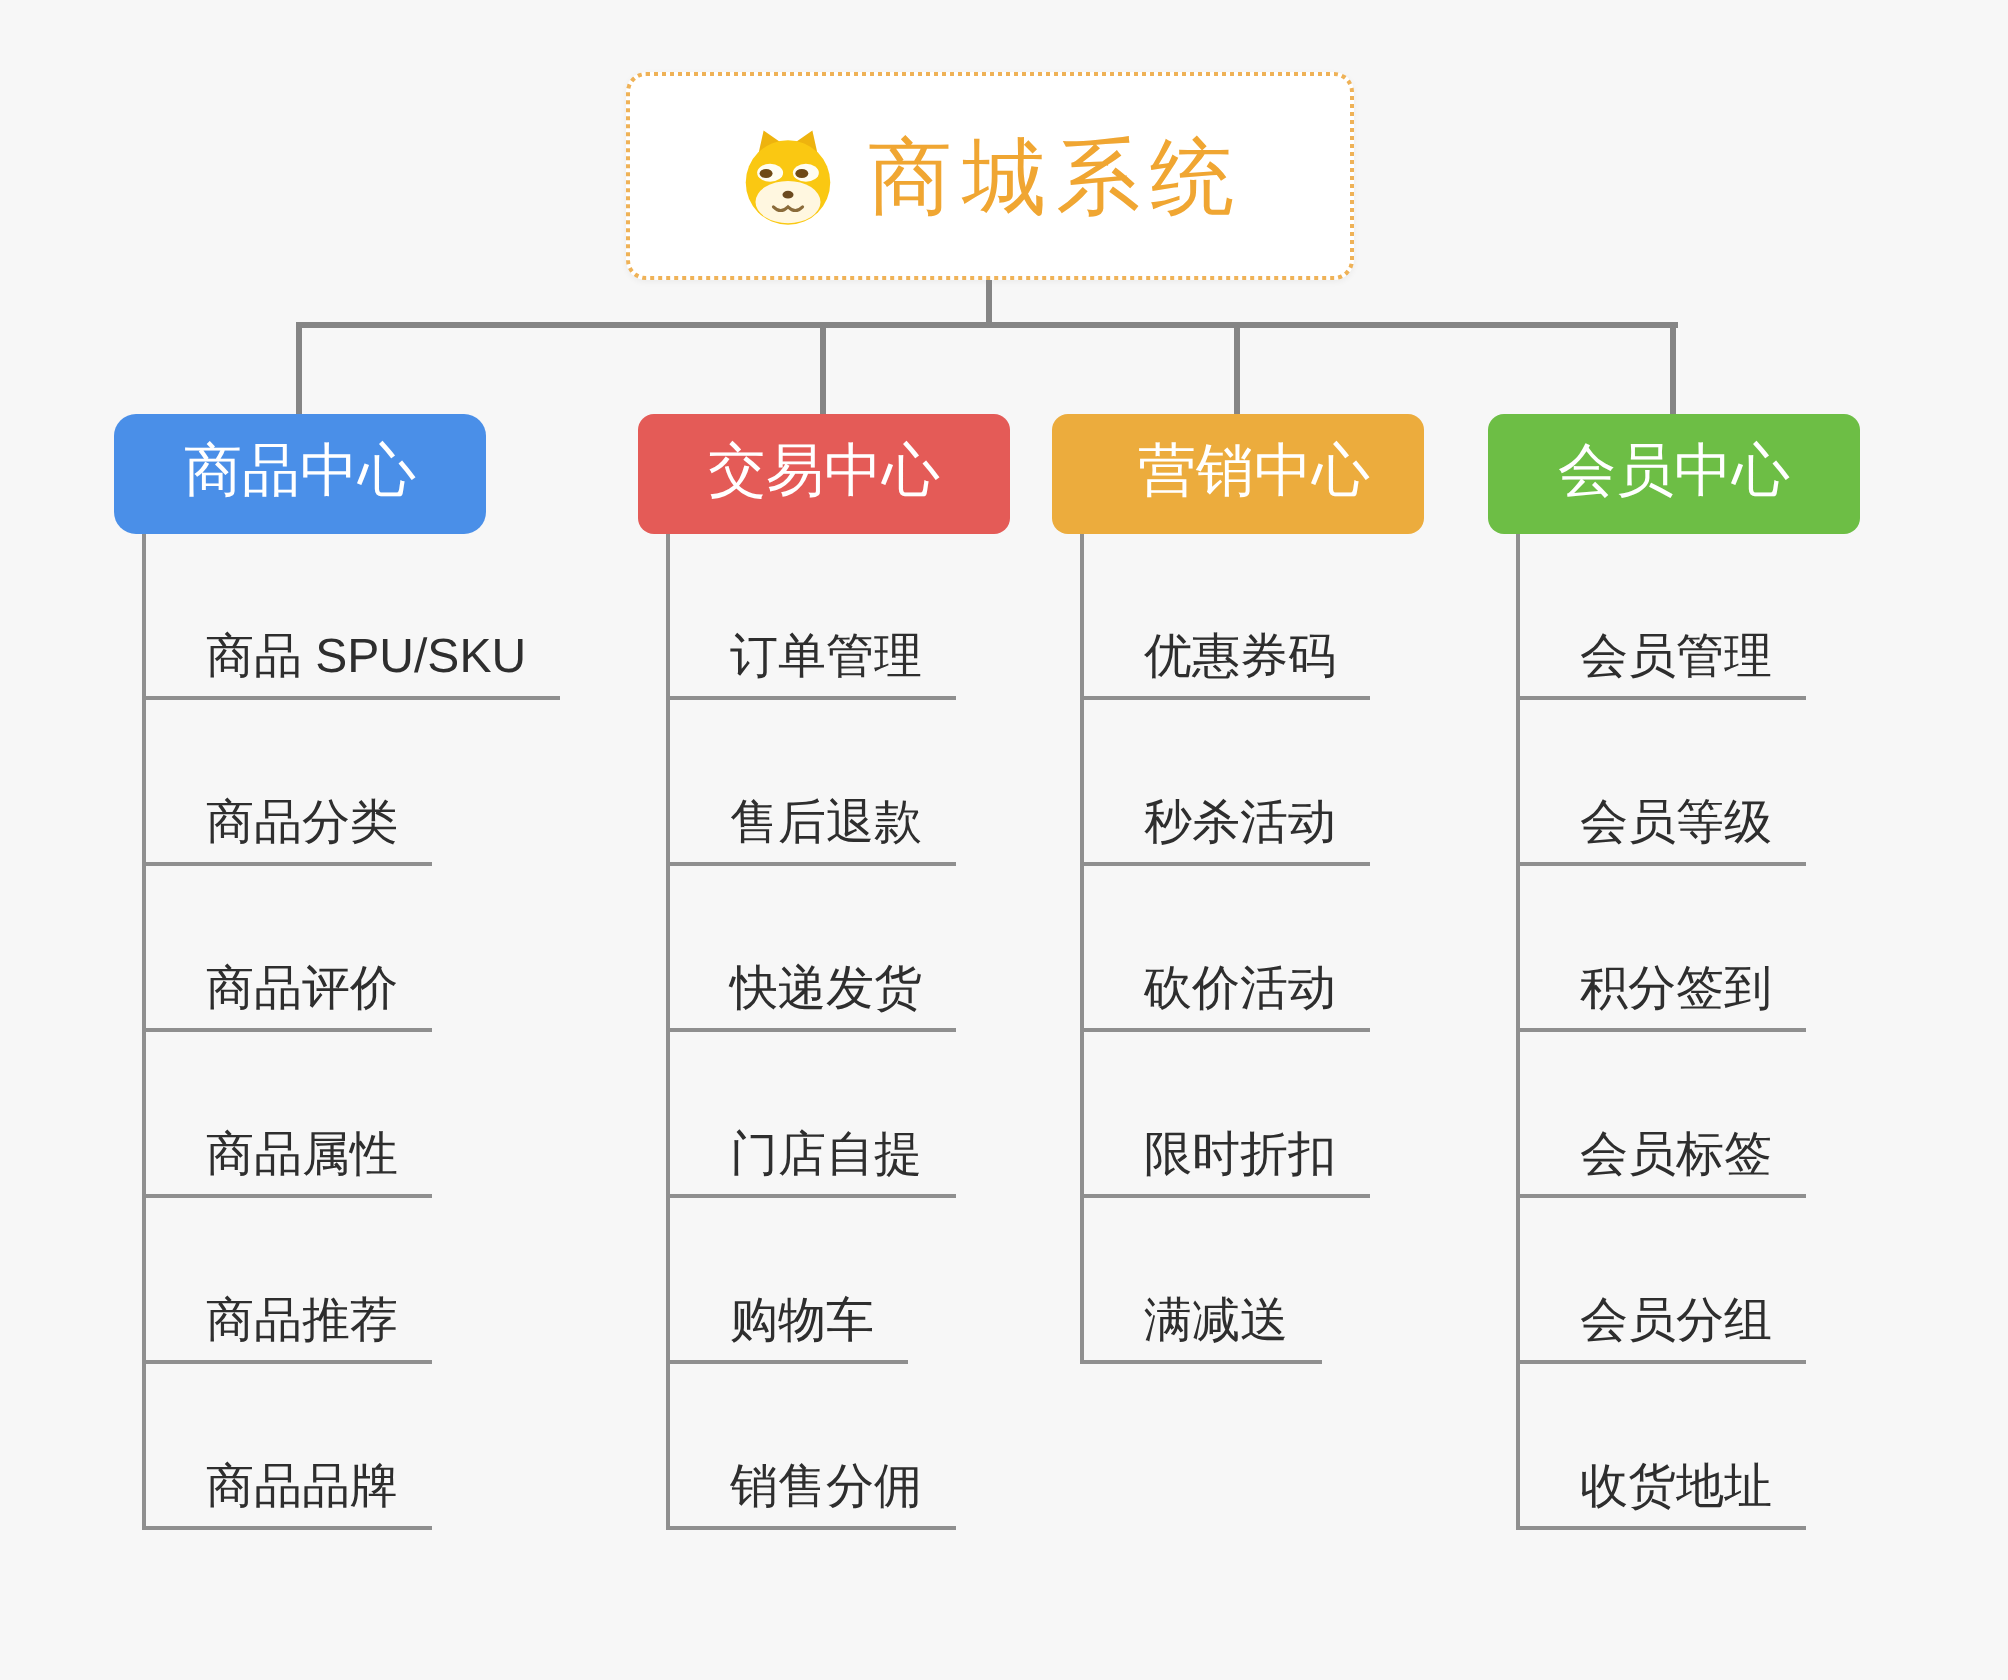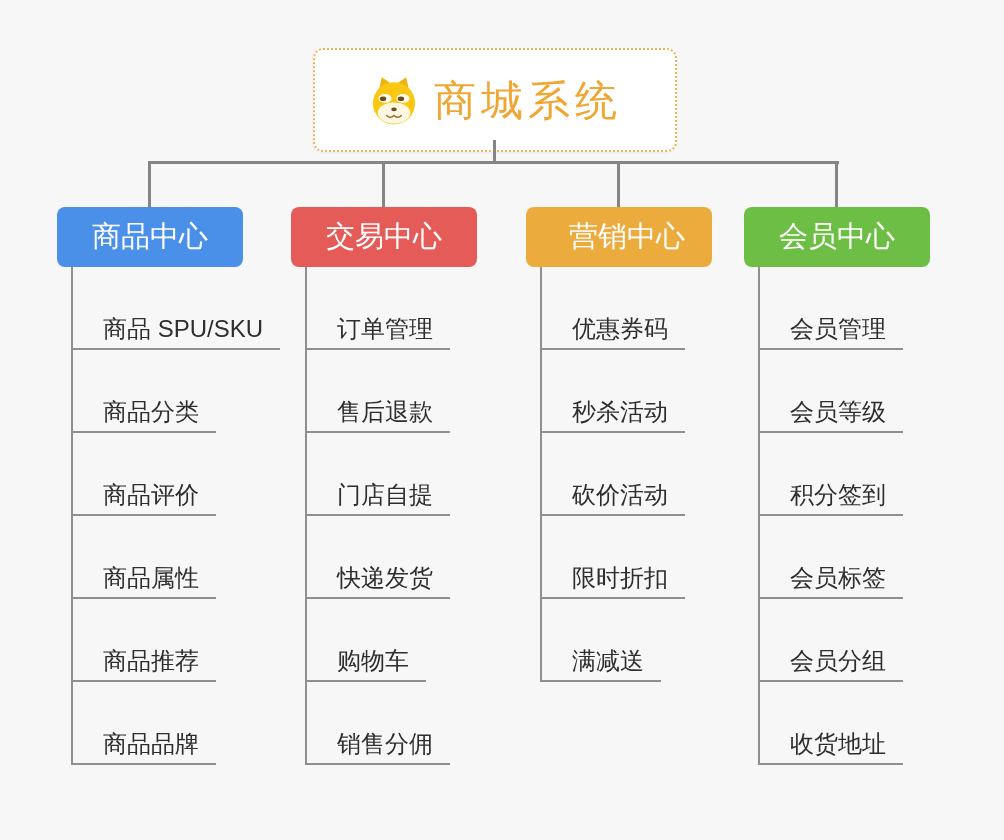--- a/index.html
+++ b/index.html
@@ -11,21 +11,21 @@
   body{font-family:"Liberation Sans","DejaVu Sans",sans-serif;}
   .canvas{
     position:relative;
     width:1004px;height:840px;
     background:#f7f7f7;
     overflow:hidden;
   }
 
   
   .root-node{
-    position:absolute;left:313px;top:48px;
+    position:absolute;left:313px;top:36px;
     width:364px;height:104px;
     background:#ffffff;
     border:2px dotted #efb257;
     border-radius:10px;
     box-shadow:0 1px 3px rgba(0,0,0,0.05);
     display:flex;align-items:center;justify-content:center;
     gap:14px;
   }
   .root-title{
     font-size:42px;
@@ -48,21 +48,21 @@
     width:691px;height:3px;background:var(--conn);
   }
   .branch .drop{
     position:absolute;left:91px;top:-46px;
     width:3px;height:46px;background:var(--conn);
   }
 
   
   .branch{position:absolute;top:207px;}
   .branch.col1{left:57px;}
-  .branch.col2{left:291px;}
+  .branch.col2{left:319px;}
   .branch.col3{left:526px;}
   .branch.col4{left:744px;}
 
   .branch-node{
     position:relative;
     width:186px;height:60px;
     border-radius:8px;
     display:flex;align-items:center;justify-content:center;
   }
   .branch-label{
@@ -115,21 +115,21 @@
     </span>
     <span class="root-title" style="color: rgb(240, 166, 50);">商城系统</span>
   </div>
 
   <div class="stub"></div>
   <div class="hline"></div>
 
   <div id="branches">
   <div class="branch col1">
     <div class="drop"></div>
-    <div class="branch-node" style="background: rgb(74, 143, 232);">
+    <div class="branch-node" style="background: rgb(74, 143, 232); border-radius: 11px;">
       <span class="branch-label">商品中心</span>
     </div>
     <div class="leaves">
   <div class="leaf">
     <span class="leaf-text">商品 SPU/SKU</span>
   </div>
 
   <div class="leaf">
     <span class="leaf-text">商品分类</span>
   </div>
@@ -160,25 +160,25 @@
     <div class="leaves">
   <div class="leaf">
     <span class="leaf-text">订单管理</span>
   </div>
 
   <div class="leaf">
     <span class="leaf-text">售后退款</span>
   </div>
 
   <div class="leaf">
+    <span class="leaf-text">快递发货</span>
+  </div>
+
+  <div class="leaf">
     <span class="leaf-text">门店自提</span>
-  </div>
-
-  <div class="leaf">
-    <span class="leaf-text">快递发货</span>
   </div>
 
   <div class="leaf">
     <span class="leaf-text">购物车</span>
   </div>
 
   <div class="leaf">
     <span class="leaf-text">销售分佣</span>
   </div>
 </div>

